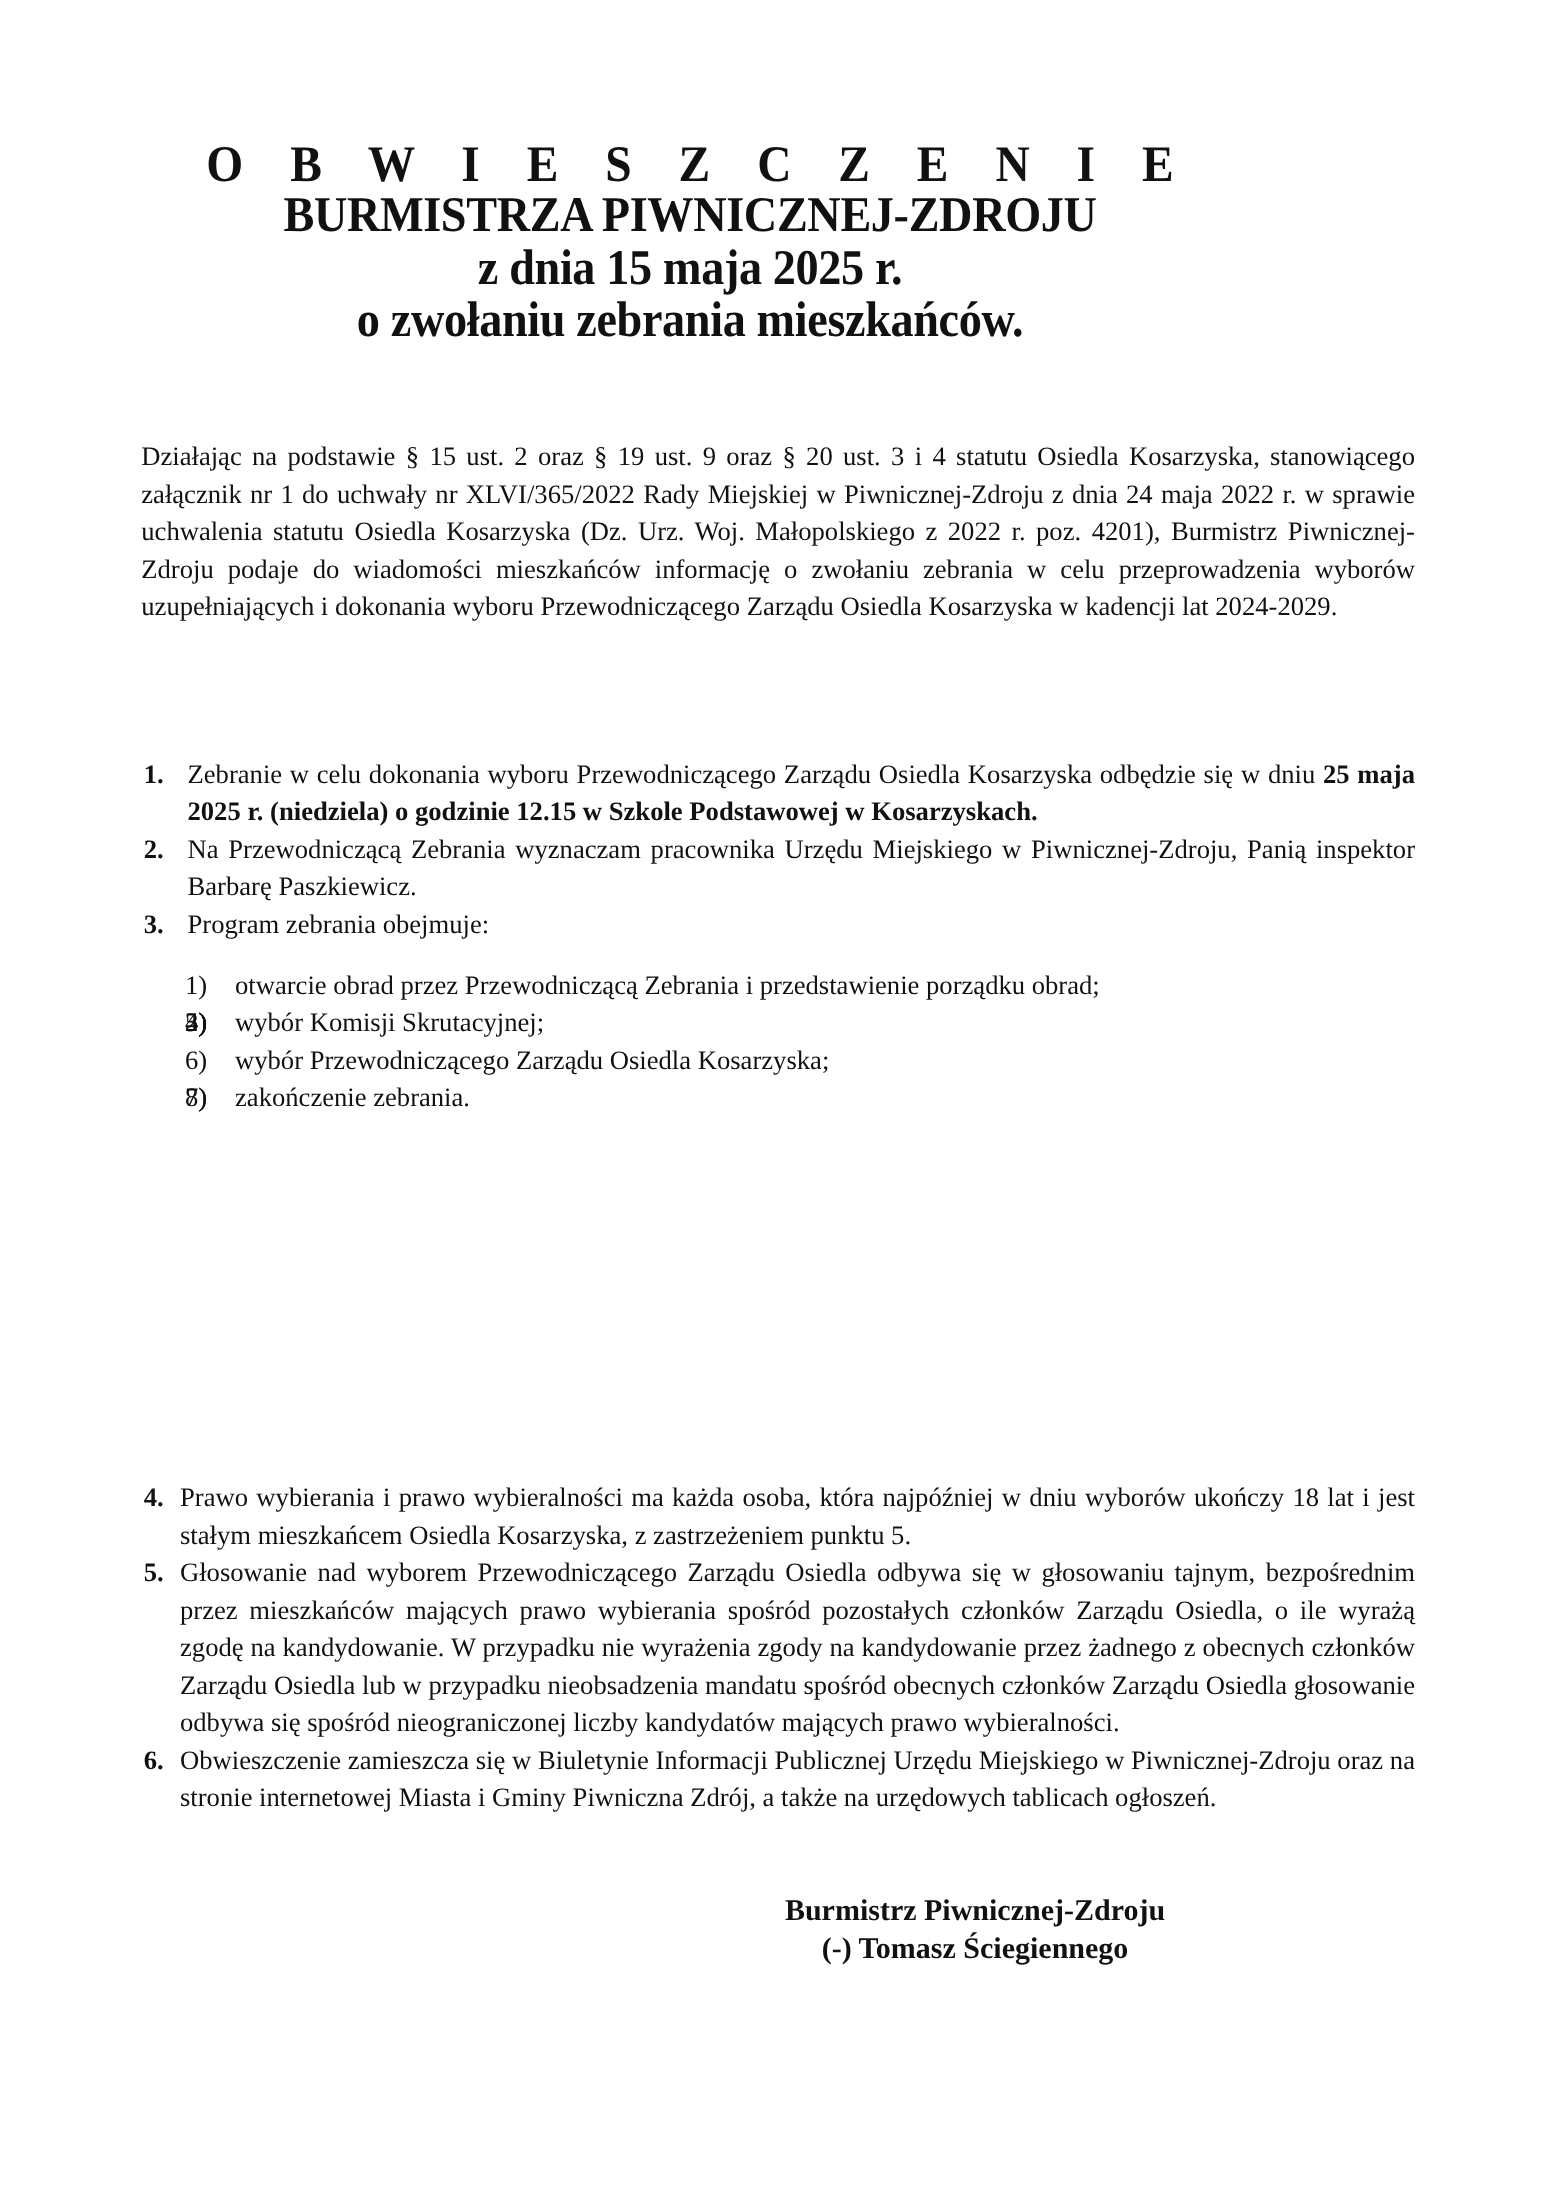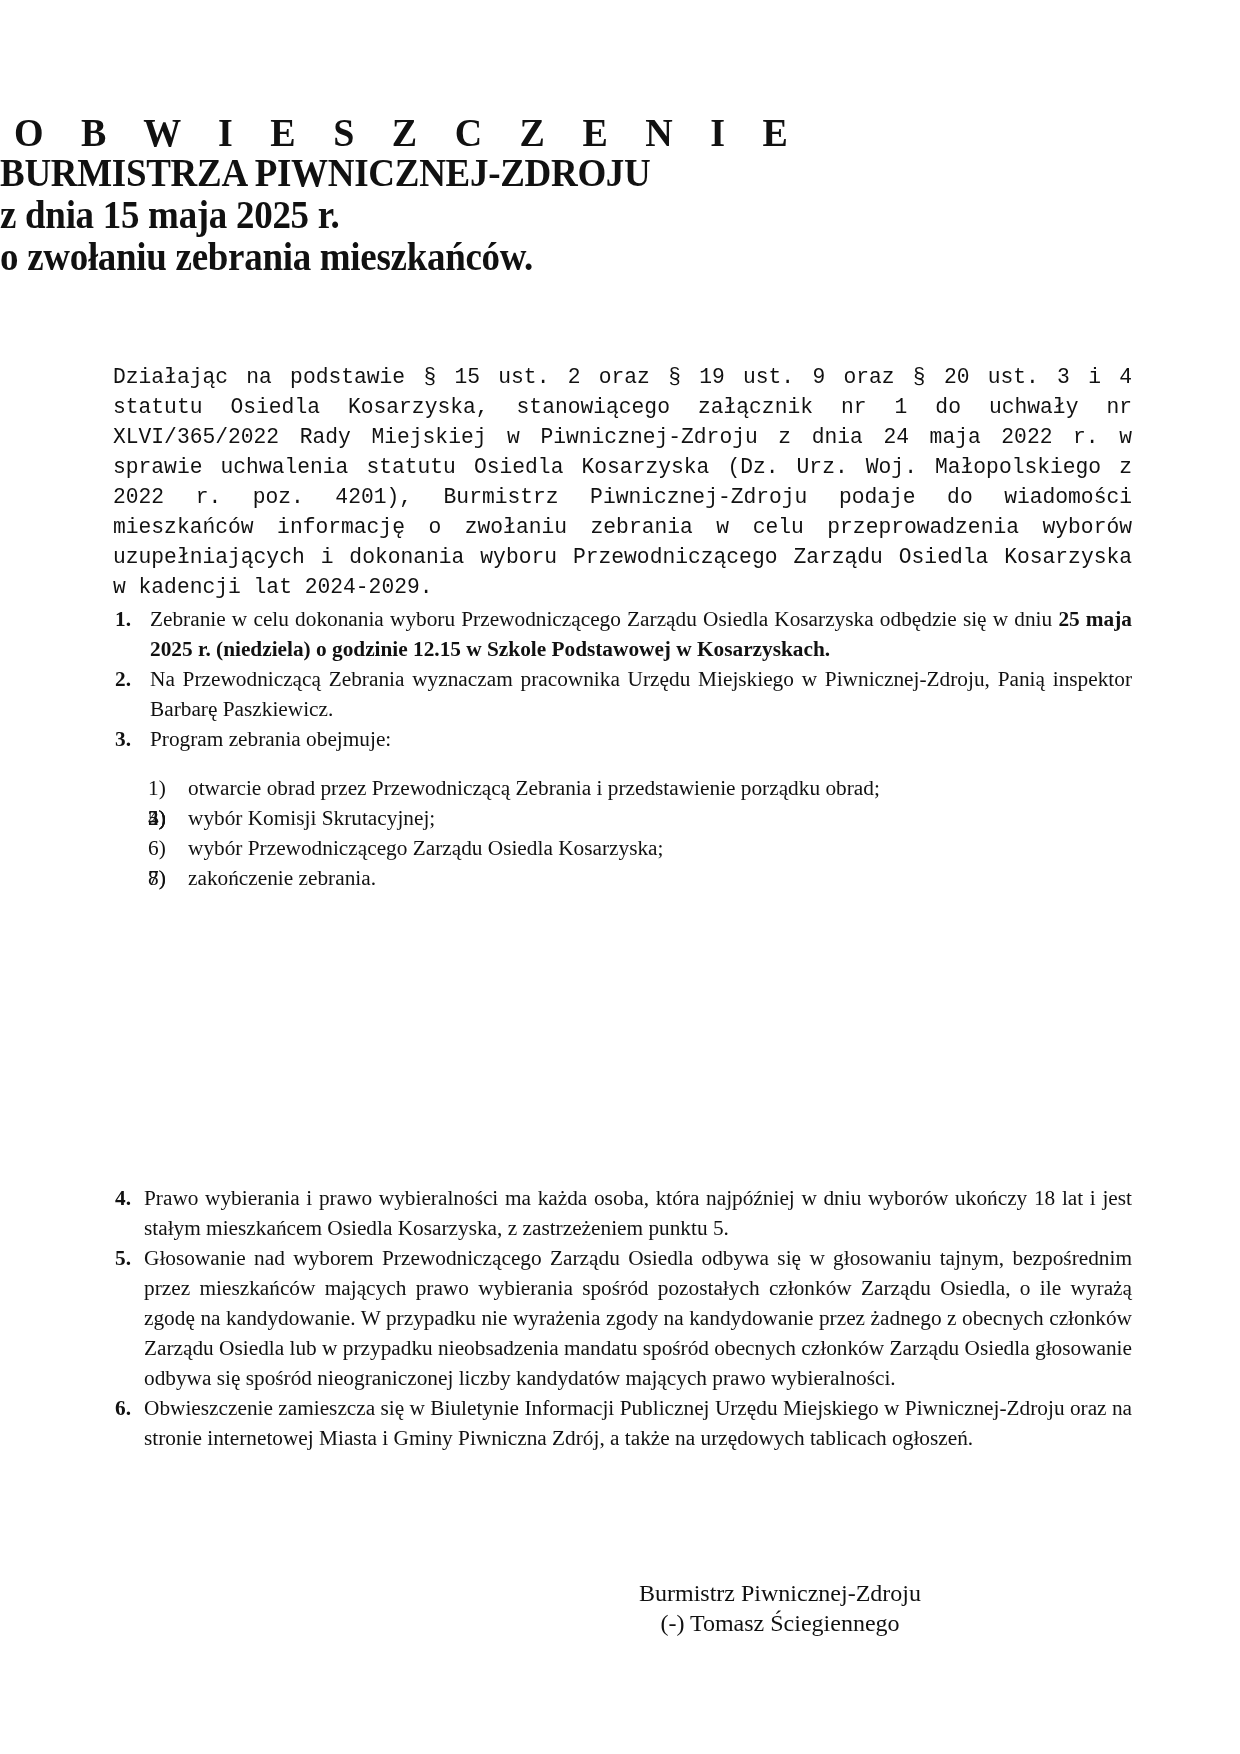--- a/index.html
+++ b/index.html
@@ -1,32 +1,32 @@
 <!DOCTYPE html>
 <html><head>
   <meta charset="utf-8">
   <style>
     html, body { margin: 0; padding: 0; background: #ffffff; }
     body { width: 1240px; height: 1754px; position: relative; overflow: hidden;
            font-family: "Liberation Serif", "DejaVu Serif", serif; color: #111111; }
-    .title-block { position: absolute; left: 0; width: 1104px; top: 112px; text-align: left; font-weight: bold; font-family: Liberation Serif, serif; }
+    .title-block { position: absolute; left: 0; width: 1104px; top: 112px; text-align: center; font-weight: bold; font-family: Liberation Serif, serif; }
     .t1 { font-size: 38px; letter-spacing: 14px; line-height: 40px; margin-left: 14px; }
     .t2, .t3, .t4 { font-size: 37px; line-height: 42px; letter-spacing: -0.3px; }
     .t1, .t2, .t3, .t4 { transform: scaleY(1.08); }
-    .intro { position: absolute; left: 113px; width: 1019px; top: 362px; font-size: 21.3px; line-height: 30px;
-             text-align: justify; font-family: Liberation Mono, monospace; }
+    .intro { position: absolute; left: 113px; width: 1019px; top: 350px; font-size: 21.3px; line-height: 30px;
+             text-align: justify; }
     .ol { position: absolute; left: 113px; width: 1019px; font-size: 21.3px; line-height: 30px; }
     .item { position: relative; padding-left: 37px; text-align: justify; }
     .item .num { position: absolute; left: 2px; top: 0; font-weight: bold; }
     .item.tight { padding-left: 31px; }
     .b { font-weight: bold; }
     .sub { position: absolute; left: 148px; width: 984px; top: 773px; font-size: 21.3px; line-height: 30px; }
     .sub .item { padding-left: 40px; }
     .sub .item .num { font-weight: normal; left: 0; }
-    .sign { position: absolute; left: 560px; width: 440px; top: 1578px; text-align: center; font-weight: normal;
+    .sign { position: absolute; left: 560px; width: 440px; top: 1514px; text-align: center; font-weight: bold;
             font-size: 24px; line-height: 30px; }
   </style>
 </head>
 <body>
 
 <div class="title-block">
   <div class="t1">O B W I E S Z C Z E N I E</div>
   <div class="t2">BURMISTRZA PIWNICZNEJ-ZDROJU</div>
   <div class="t3">z dnia 15 maja 2025 r.</div>
   <div class="t4">o zwołaniu zebrania mieszkańców.</div>

